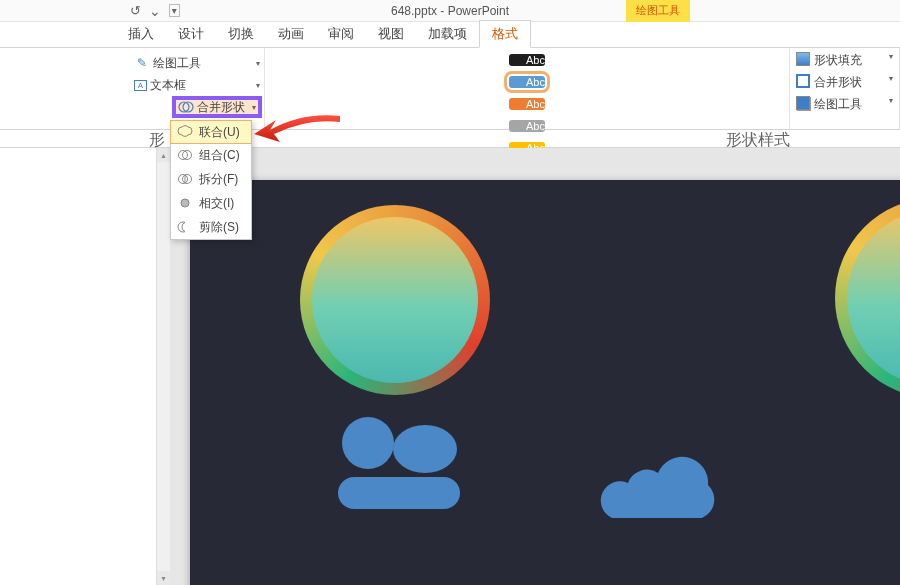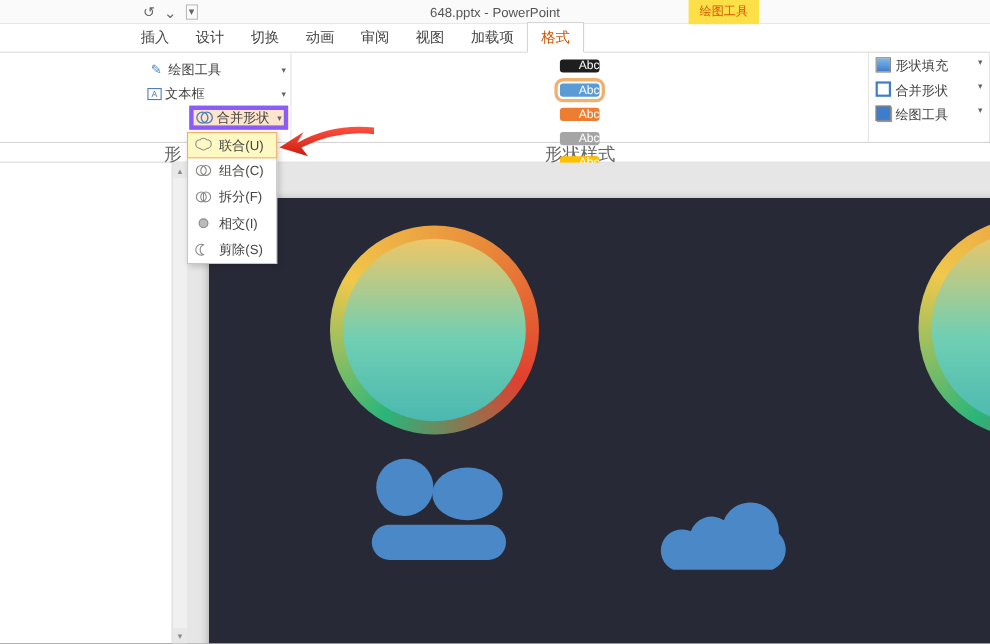--- a/index.html
+++ b/index.html
@@ -26,21 +26,21 @@
   .style-swatch.sel { outline:3px solid #f0b070; outline-offset:2px;}
   .gallery-scroll { display:flex; flex-direction:column; gap:0; border:1px solid #ccc; height:60px; width:14px;}
   .gallery-scroll div { flex:1; border-bottom:1px solid #ccc; font-size:8px; display:flex; align-items:center; justify-content:center; color:#666; cursor:pointer;}
   
   .grp3 { width:110px; padding:4px 4px;}
   .grp3 .row { display:flex; align-items:flex-start; height:22px; gap:4px; cursor:pointer; padding:0 2px;}
   .ico-sq { width:14px; height:14px; border:1px solid #888;}
   
   .grp-labels { height:18px; display:flex; border-bottom:1px solid #d4d4d4; font-size:16px; color:#666;}
   .lbl-1 { width:265px; text-align:right; padding-right:100px; padding-left:130px;}
-  .lbl-2 { flex:1; text-align:center;}
+  .lbl-2 { flex:1; text-align:right;}
   .lbl-3 { width:110px;}
   
   .dropdown { position:absolute; left:170px; top:120px; width:82px; background:#fff; border:1px solid #c8c8c8; box-shadow:2px 2px 6px rgba(0,0,0,.2); z-index:50;}
   .dropdown .item { display:flex; align-items:center; height:24px; padding:0 6px; gap:6px; font-size:12px; cursor:pointer; color:#444;}
   .dropdown .item.hover { background:#fef9c3; border:1px solid #f0b070; margin:-1px;}
   .dd-ico { width:16px; height:16px; display:inline-flex; align-items:center; justify-content:center;}
   .dd-ico svg { width:16px; height:16px; }
   
   .red-arrow { position:absolute; left:252px; top:110px; z-index:60;}
   

